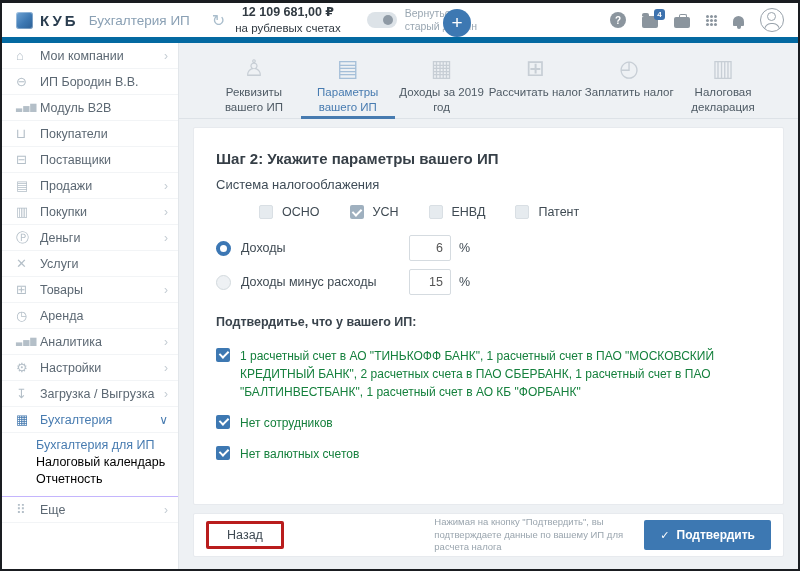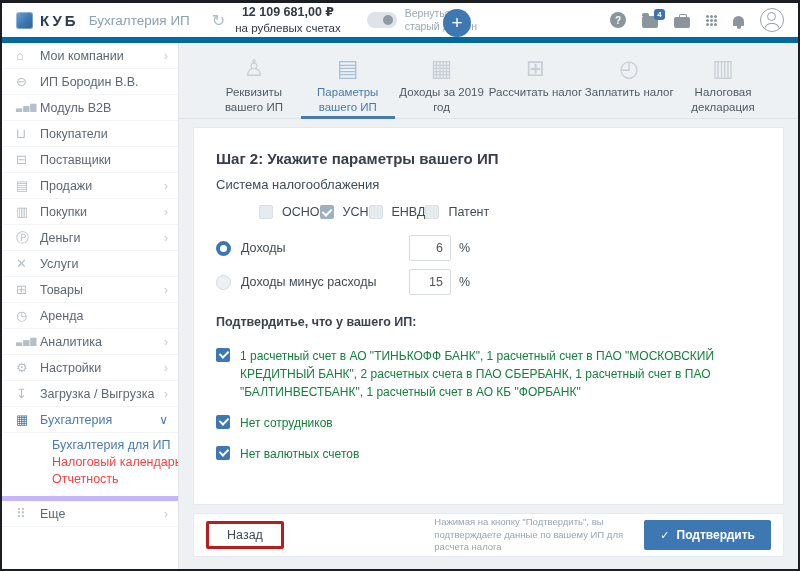--- a/index.html
+++ b/index.html
@@ -64,43 +64,43 @@
   .app-body { flex: 1; display: flex; overflow: hidden; }
   .sidebar { width: 177px; flex: 0 0 177px; background: #fff; border-right: 1px solid #e2e6ea;
     overflow: hidden; }
   .s-item { height: 26px; display: flex; align-items: center; padding: 0 10px 0 14px;
     border-bottom: 1px solid #f2f4f6; cursor: pointer; }
   .s-icon { width: 24px; flex: 0 0 24px; color: #b4bfc8; font-size: 13px; line-height: 1; }
   .s-icon.bars { font-size: 8px; letter-spacing: 1px; }
   .s-label { font-size: 12.5px; color: #5c6873; flex: 1; white-space: nowrap; }
   .s-chev { color: #c3ccd3; font-size: 12px; }
   .s-item.active .s-label, .s-item.active .s-icon, .s-item.active .s-chev { color: #477bb0; }
-  .s-sub { padding: 4px 10px 8px 50px; border-bottom: 5px solid #c4b5fd; }
-  .s-sub-item { font-size: 12.5px; line-height: 17px; color: #ef4444; cursor: pointer; white-space: nowrap; }
+  .s-sub { padding: 4px 10px 8px 34px; border-bottom: 1px solid #c4b5fd; }
+  .s-sub-item { font-size: 12.5px; line-height: 17px; color: #000000; cursor: pointer; white-space: nowrap; }
   .s-sub-item.active { color: #477bb0; }
 
   main { flex: 1; display: flex; flex-direction: column; overflow: hidden; }
 
   
   .tabs { height: 76px; flex: 0 0 76px; display: flex; justify-content: space-between;
     padding: 10px 28px 0; border-bottom: 1px solid #dde2e7; }
   .tab { width: 96px; text-align: center; position: relative; cursor: pointer; padding-bottom: 6px; }
   .tab-icon { height: 30px; font-size: 23px; line-height: 30px; color: #c7ced5; }
   .tab-label { font-size: 11.5px; line-height: 1.3; color: #4e5a64; margin-top: 2px; }
   .tab.active .tab-label { color: #477bb0; }
   .tab.active .tab-icon { color: #a5bfd8; }
   .tab.active::after { content: ""; position: absolute; left: 0; right: 0; bottom: -1px;
     height: 3px; background: #477bb0; }
 
   
   .card { flex: 1; margin: 8px 14px 0; background: #fff; border: 1px solid #e7eaee;
     border-radius: 2px; padding: 22px 22px 10px; overflow: hidden; }
   .step-title { font-size: 15px; font-weight: bold; color: #363f47; margin-bottom: 10px; }
   .section-label { font-size: 13px; color: #3f4c57; margin-bottom: 13px; }
-  .tax-row { display: flex; align-items: center; margin-bottom: 16px; padding-left: 43px; }
+  .tax-row { display: flex; align-items: center; gap: 30px; margin-bottom: 16px; padding-left: 43px; }
   .cb-wrap { display: flex; align-items: center; gap: 9px; cursor: pointer; }
   .cb { width: 14px; height: 14px; border-radius: 2px; flex: 0 0 14px; position: relative; }
   .cb.unchecked { background: #e6ebef; border: 1px solid #d9dfe4; }
   .cb.checked-muted { background: #9fb0bf; }
   .cb.checked { background: #3d78b2; }
   .cb.checked::after, .cb.checked-muted::after { content: ""; position: absolute; left: 4.5px;
     top: 1.5px; width: 4px; height: 7px; border-right: 2px solid #fff; border-bottom: 2px solid #fff;
     transform: rotate(45deg); }
   .cb-label, .radio-label { font-size: 12.5px; color: #3f4a53; }
   .rate-row { display: flex; align-items: center; height: 26px; margin-bottom: 8px; }

